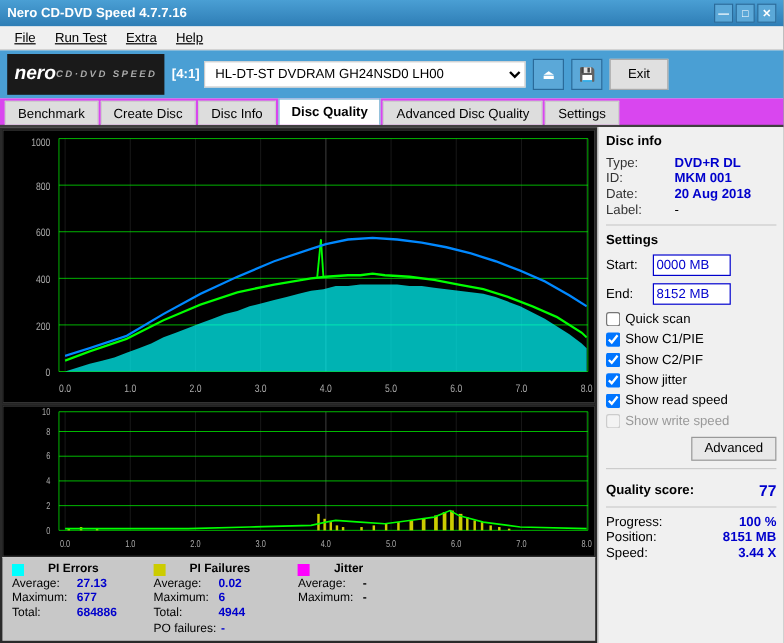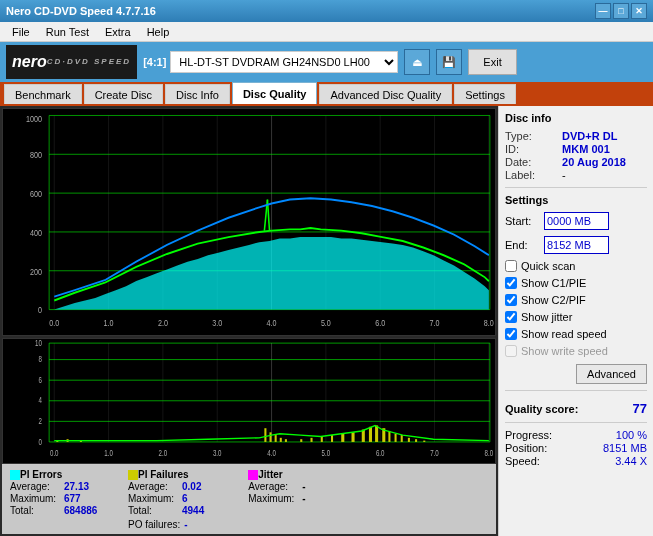--- a/index.html
+++ b/index.html
@@ -27,21 +27,21 @@
     
     .menu-bar {
       background: #f0f0f0;
       height: 20px;
       display: flex;
       align-items: center;
       padding: 0 4px;
       border-bottom: 1px solid #ccc;
       font-size: 11px;
     }
-    .menu-item { padding: 2px 8px; cursor: pointer; }
+    .menu-item { padding: 2px 8px; cursor: pointer; text-decoration: underline; }
 
     
     .toolbar {
       background: #4a9fd4;
       height: 40px;
       display: flex;
       align-items: center;
       padding: 0 6px;
       gap: 6px;
     }
@@ -67,21 +67,21 @@
       align-items: center;
       gap: 4px;
     }
     .drive-label { color: white; font-size: 11px; font-weight: bold; }
     .drive-combo {
       background: white;
       border: 1px solid #ccc;
       height: 22px;
       padding: 0 4px;
       font-size: 11px;
-      width: 228px;
+      width: 268px;
     }
     .toolbar-icon-btn {
       background: #5ba8d8;
       border: 1px solid #2a6a9a;
       width: 26px; height: 26px;
       display: flex; align-items: center; justify-content: center;
       cursor: pointer; color: white;
     }
     .start-btn {
       background: #4caf50;
@@ -98,26 +98,26 @@
       border: 1px solid #aaa;
       color: black;
       padding: 4px 14px;
       font-size: 11px;
       cursor: pointer;
       height: 26px;
     }
 
     
     .tabs {
-      background: #c2410c;
+      background: #d946ef;
       display: flex;
       align-items: flex-end;
       height: 24px;
       padding: 0 4px;
-      border-bottom: 2px solid #c2410c;
+      border-bottom: 2px solid #404040;
     }
     .tab {
       padding: 3px 10px;
       font-size: 11px;
       cursor: pointer;
       border: 1px solid #ccc;
       border-bottom: none;
       background: #ddd;
       margin-right: 2px;
       height: 20px;
@@ -158,21 +158,21 @@
     
     .legend-area {
       background: #e8e8e8;
       padding: 4px 8px;
       display: flex;
       gap: 16px;
       font-size: 10px;
       border-top: 1px solid #ccc;
     }
     .legend-item { display: flex; flex-direction: column; gap: 1px; }
-    .legend-header { display: flex; align-items: center; gap: 0; font-weight: bold; }
+    .legend-header { display: flex; align-items: center; gap: 20px; font-weight: bold; }
     .legend-color { width: 10px; height: 10px; display: inline-block; }
     .legend-row { display: flex; gap: 4px; }
     .legend-label { min-width: 50px; }
     .legend-value { font-weight: bold; color: #0000cc; min-width: 40px; }
 
     
     .side-panel {
       width: 155px;
       background: #f0f0f0;
       border-left: 1px solid #ccc;
@@ -218,21 +218,21 @@
       align-self: flex-end;
       margin-top: 2px;
     }
 
     .quality-row { display: flex; justify-content: space-between; align-items: center; margin-top: 4px; }
     .quality-label { font-weight: bold; }
     .quality-value { color: #0000cc; font-weight: bold; font-size: 13px; }
 
     .progress-section { font-size: 11px; }
     .progress-row { display: flex; justify-content: space-between; margin-bottom: 1px; }
-    .progress-value { color: #0000cc; font-weight: normal; }
+    .progress-value { color: #0000cc; font-weight: bold; }
 
     
     svg { display: block; }
   </style>
 </head>
 <body>
 
 <div class="title-bar">
   <span class="title-bar-title">Nero CD-DVD Speed 4.7.7.16</span>
   <div class="title-bar-controls">

